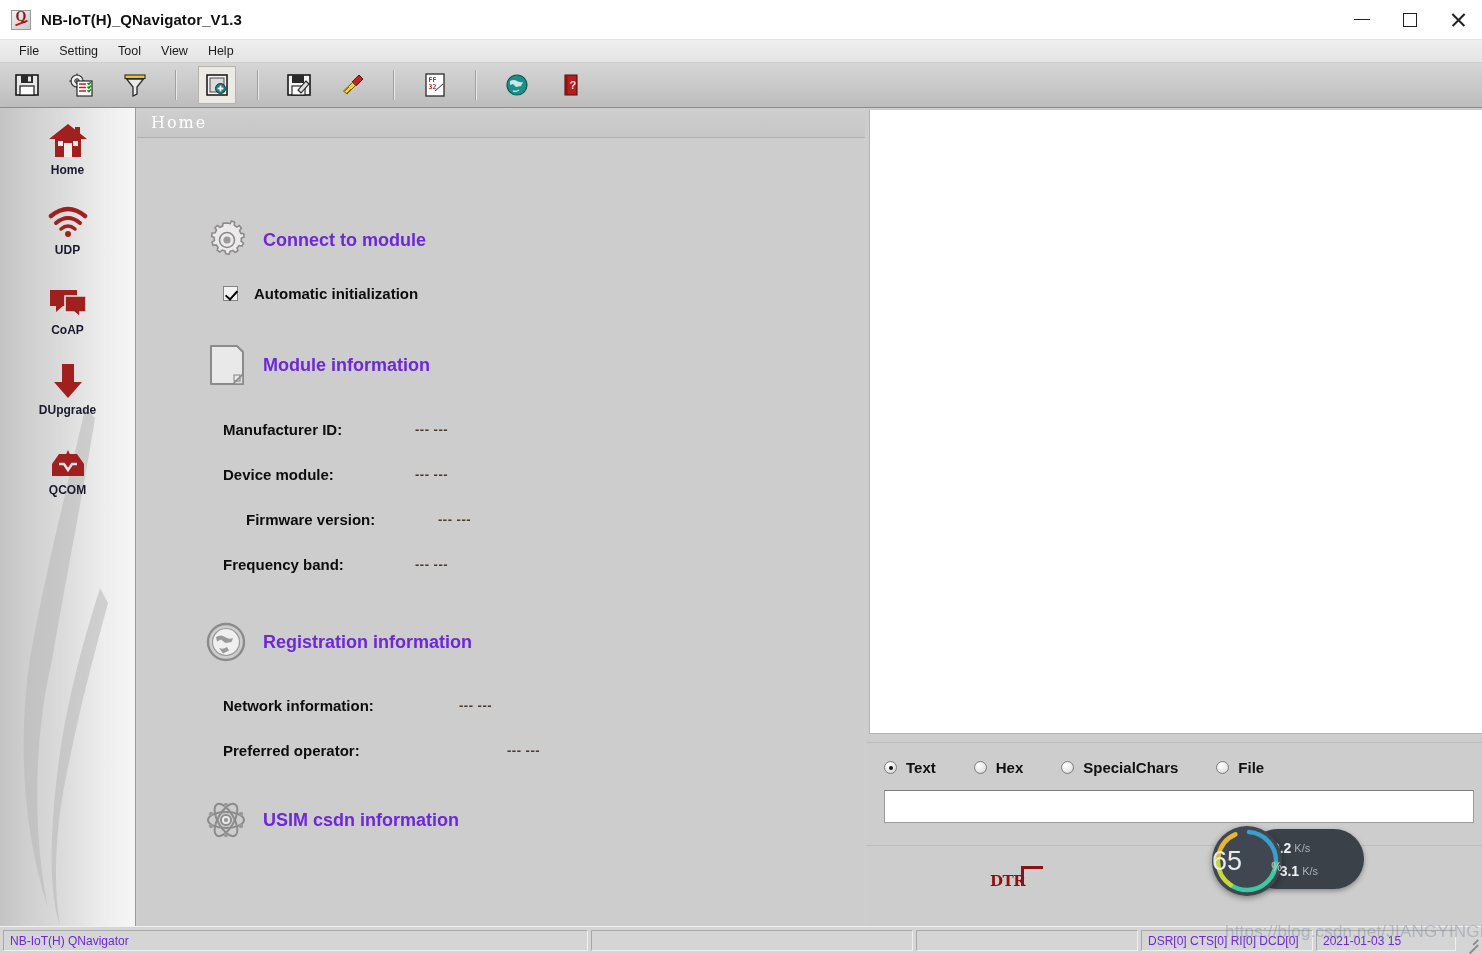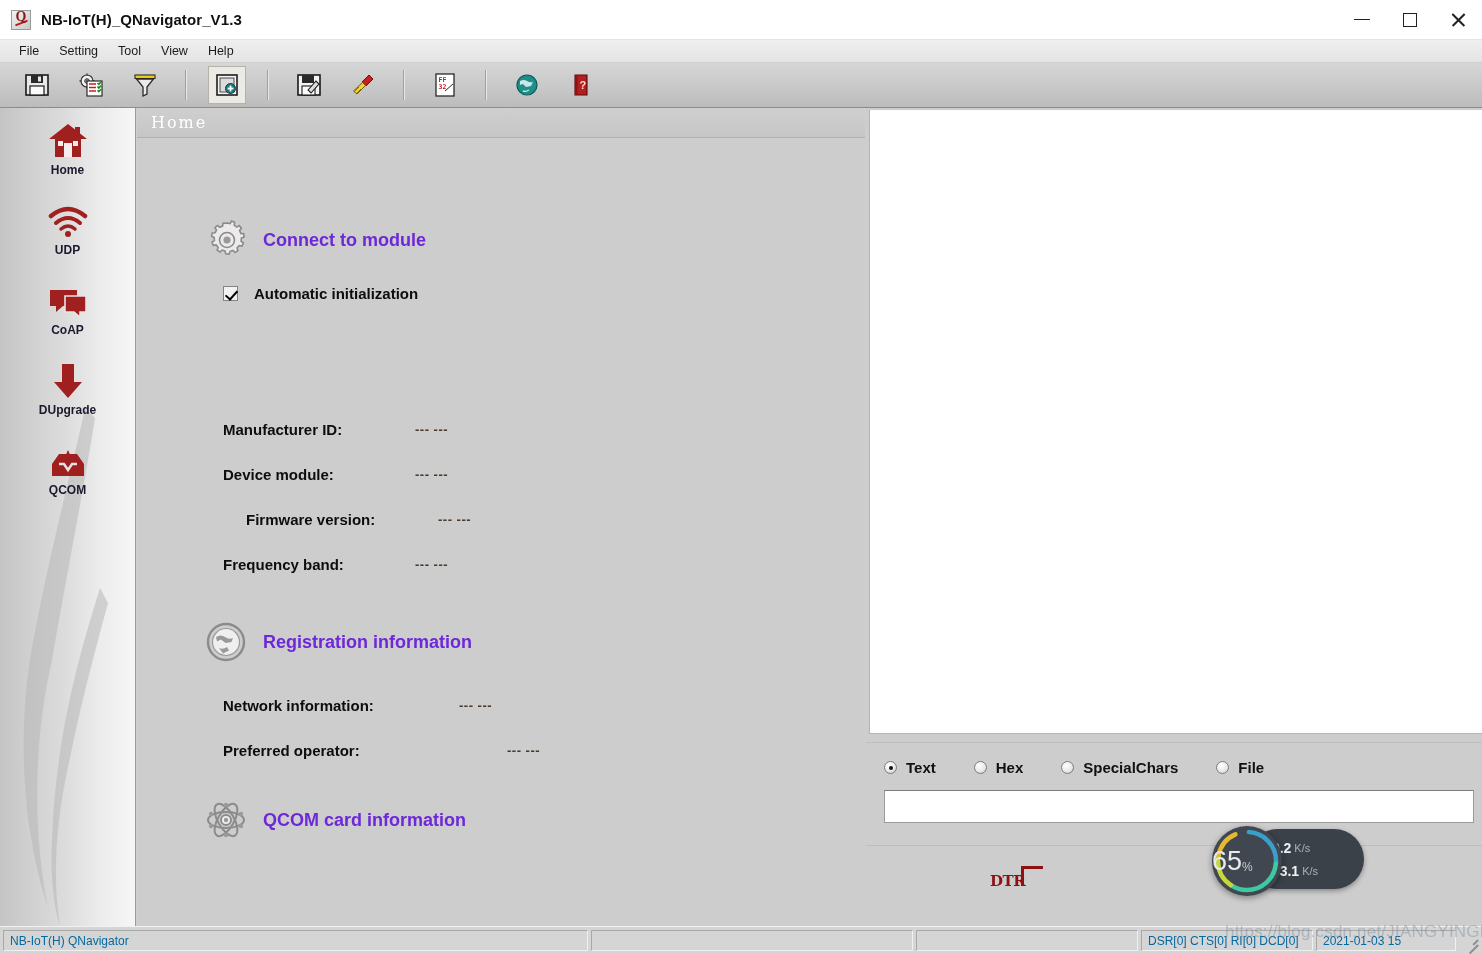--- a/index.html
+++ b/index.html
@@ -65,21 +65,21 @@
   }
   .menu-item {
     font-size: 12.5px; color: #1b1b1b; padding: 2px 10px; cursor: default;
   }
 
   
   .toolbar {
     position: absolute; left: 0; top: 63px; width: 1482px; height: 45px;
     background: linear-gradient(#d6d6d6 0%, #c8c8c8 55%, #bcbcbc 100%);
     border-bottom: 1px solid #8b8b8b;
-    display: flex; align-items: center; padding-left: 18px; gap: 16px;
+    display: flex; align-items: center; padding-left: 8px; gap: 16px;
   }
   .tb-btn {
     width: 38px; height: 38px; display: flex; align-items: center; justify-content: center;
     position: relative; border: 1px solid transparent;
   }
   .tb-btn.active { background: #eceae4; border: 1px solid #b5b2aa; }
   .tb-sep { width: 2px; height: 30px; margin: 0 5px;
             border-left: 1px solid #a0a0a0; border-right: 1px solid #e8e8e8; }
 
   
@@ -208,35 +208,35 @@
   .nw-arrow.dn { color: #4fc64a; }
   .nw-val { font: bold 14px "Liberation Sans", sans-serif; color: #f0f2f4; }
   .nw-unit { font: 11px "Liberation Sans", sans-serif; color: #a9b0b8; margin-left: -2px; }
   .nw-circle {
     position: absolute; left: 0; top: 0; width: 70px; height: 70px;
     border-radius: 50%; background: #414750;
     box-shadow: 0 2px 6px rgba(0,0,0,.4);
   }
   .nw-pct {
     position: absolute; left: 0; top: 0; width: 70px; height: 70px;
-    display: flex; align-items: center; justify-content: flex-start;
+    display: flex; align-items: center; justify-content: space-between;
   }
   .nw-pct-num { font: 300 27px "Liberation Sans", sans-serif; color: #e8eaec; }
   .nw-pct-sym { font: 300 12px "Liberation Sans", sans-serif; color: #c8ccd0; align-self: flex-end; margin-bottom: 22px; }
 
   
   .statusbar {
     position: absolute; left: 0; top: 926px; width: 1482px; height: 28px;
     background: #d5d5d5; border-top: 1px solid #f1f1f1;
     display: flex; align-items: center; gap: 3px; padding: 2px 3px;
   }
   .sb-cell {
     height: 21px; display: flex; align-items: center; padding: 0 6px;
     border: 1px solid #a8a8a8; border-right-color: #f0f0f0; border-bottom-color: #f0f0f0;
-    font-size: 12px; color: #0369a1; background: #d5d5d5;
+    font-size: 12px; color: #6d28d9; background: #d5d5d5;
   }
   .sb-grip {
     width: 17px; height: 17px; margin-left: auto; position: relative; flex: none;
   }
   .sb-grip::before, .sb-grip::after {
     content: ""; position: absolute; right: 1px; background: #8d8d8d;
     height: 1.5px;
   }
   .sb-grip::before { bottom: 4px; width: 12px; transform: rotate(-45deg); transform-origin: right; }
   .sb-grip::after  { bottom: 9px; width: 7px;  transform: rotate(-45deg); transform-origin: right; }
@@ -467,20 +467,28 @@
           <circle cx="20" cy="20" r="3.6" fill="#9a9a9a"></circle>
         </svg>
         <div class="section-title">Connect to module</div>
       </div>
 
       <div class="cb-row" style="position:absolute;left:86px;top:147px;">
         <div class="checkbox"></div>
         <div class="cb-label">Automatic initialization</div>
       </div>
 
+      <div class="section-head" style="position:absolute;left:70px;top:205px;">
+        <svg width="40" height="44" viewBox="0 0 40 44">
+          <path d="M4 3 L30 3 L36 9 L36 41 L4 41 Z" fill="#e9e9e9" stroke="#8b8b8b" stroke-width="2" stroke-linejoin="round" rx="3"></path>
+          <path d="M26 41 L36 41 L36 31 Z" fill="#dcdcdc" stroke="#8b8b8b" stroke-width="1.6"></path>
+          <rect x="27" y="32" width="6" height="6" fill="none" stroke="#8b8b8b" stroke-width="1.1"></rect>
+        </svg>
+        <div class="section-title">Module information</div>
+      </div>
 
       <div class="kv-row" style="position:absolute;left:86px;top:283px;">
         <div class="kv-key" style="width:192px">Manufacturer ID:</div>
         <div class="kv-val">--- ---</div>
       </div>
       <div class="kv-row" style="position:absolute;left:86px;top:328px;">
         <div class="kv-key" style="width:192px">Device module:</div>
         <div class="kv-val">--- ---</div>
       </div>
       <div class="kv-row" style="position:absolute;left:86px;top:373px;margin-left:23px;">
@@ -524,21 +532,21 @@
           <g fill="#9a9a9a">
             <circle cx="21" cy="21" r="2.2"></circle>
             <circle cx="6" cy="15" r="2.2"></circle>
               <circle cx="36" cy="15" r="2.2"></circle>
             <circle cx="6" cy="27" r="2.2"></circle>
               <circle cx="36" cy="27" r="2.2"></circle>
             <circle cx="21" cy="6" r="2.2"></circle>
               <circle cx="21" cy="36" r="2.2"></circle>
           </g>
         </svg>
-        <div class="section-title">QCOM card information</div>
+        <div class="section-title">USIM csdn information</div>
       </div>
 
     </div>
   </div>
 
   <div class="right">
     <div class="term"></div>
 
     <div class="right-opts">
       <div class="radio-wrap">

